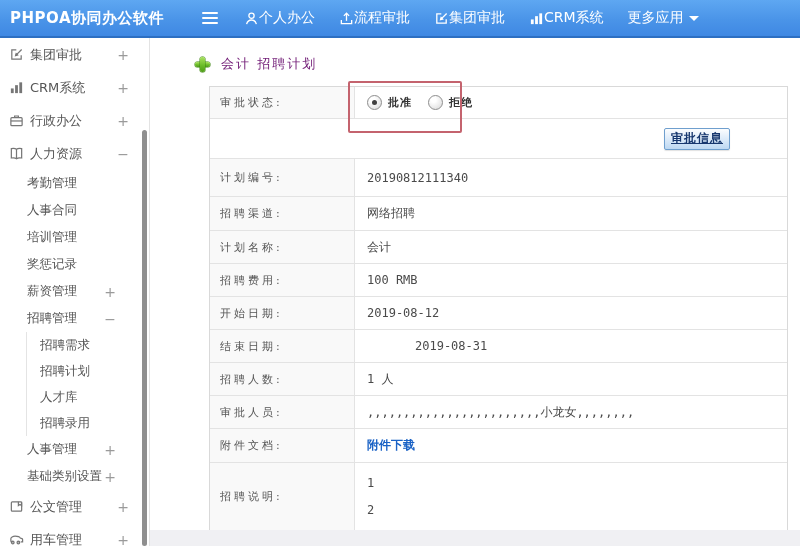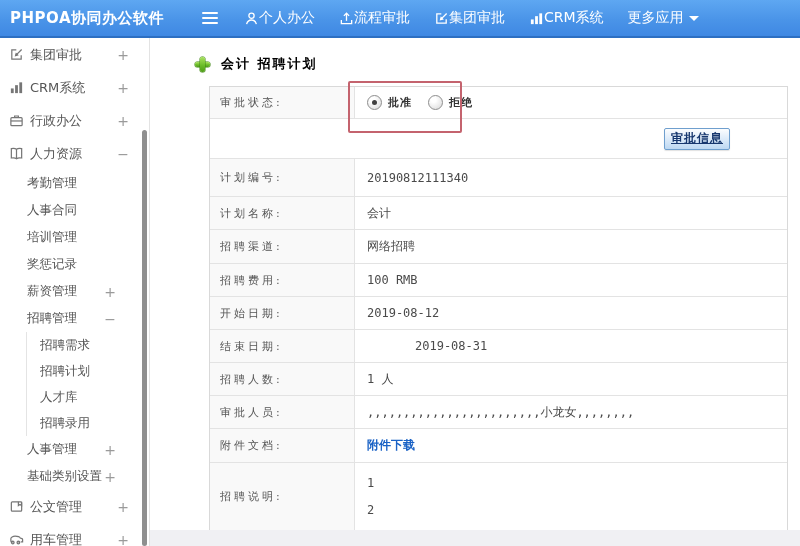--- a/index.html
+++ b/index.html
@@ -36,21 +36,21 @@
   .lvl1 .toggle{margin-right:20px}
   .lvl2 .toggle{margin-right:33px}
   .scroll-thumb{position:absolute;right:3px;top:92px;width:5px;height:416px;background:#8f8f8f;border-radius:3px;cursor:pointer}
   
   .content{position:absolute;left:150px;top:38px;width:650px;height:508px;background:#fff}
   .title-row{position:absolute;left:45px;top:17px;display:flex;align-items:center;gap:11px}
   .plus{width:15px;height:15px;position:relative;cursor:pointer}
   .plus i{position:absolute;background:linear-gradient(180deg,#a9e15f 0%,#6cbd2a 55%,#4f9d19 100%);border-radius:2px;box-shadow:0 0 0 .5px #3f8512}
   .plus .ph{left:0;top:5px;width:15px;height:5px}
   .plus .pv{left:5px;top:0;width:5px;height:15px}
-  .page-title{margin:0;font-size:13px;font-weight:bold;color:#000000;letter-spacing:2px}
+  .page-title{margin:0;font-size:13px;font-weight:normal;color:#701a75;letter-spacing:2px}
   
   .form-table{position:absolute;left:59px;top:48px;width:579px;border:1px solid #d9d9d9;box-sizing:border-box}
   .frow{display:flex;border-bottom:1px solid #e3e3e3;box-sizing:border-box}
   .frow:last-child{border-bottom:none}
   .fl{
     width:145px;flex:0 0 145px;background:#f9f9f9;border-right:1px solid #e3e3e3;
     display:flex;align-items:center;padding-left:10px;box-sizing:border-box;
     color:#555;font-size:11px;letter-spacing:3px;
   }
   .fv{
@@ -262,27 +262,27 @@
       </div>
       <div class="frow" style="height: 40px;">
         <div class="fv-full">
           <button class="btn">审批信息</button>
         </div>
       </div>
       <div class="frow" style="height: 38px;">
         <div class="fl">计划编号:</div>
         <div class="fv">20190812111340</div>
       </div>
-      <div class="frow" style="height: 33px;">
-        <div class="fl">计划名称:</div>
-        <div class="fv">会计</div>
-      </div>
       <div class="frow" style="height: 34px;">
         <div class="fl">招聘渠道:</div>
         <div class="fv">网络招聘</div>
+      </div>
+      <div class="frow" style="height: 33px;">
+        <div class="fl">计划名称:</div>
+        <div class="fv">会计</div>
       </div>
       <div class="frow" style="height: 33px;">
         <div class="fl">招聘费用:</div>
         <div class="fv">100 RMB</div>
       </div>
       <div class="frow" style="height: 33px;">
         <div class="fl">开始日期:</div>
         <div class="fv">2019-08-12</div>
       </div>
       <div class="frow" style="height: 33px; gap: 48px;">

